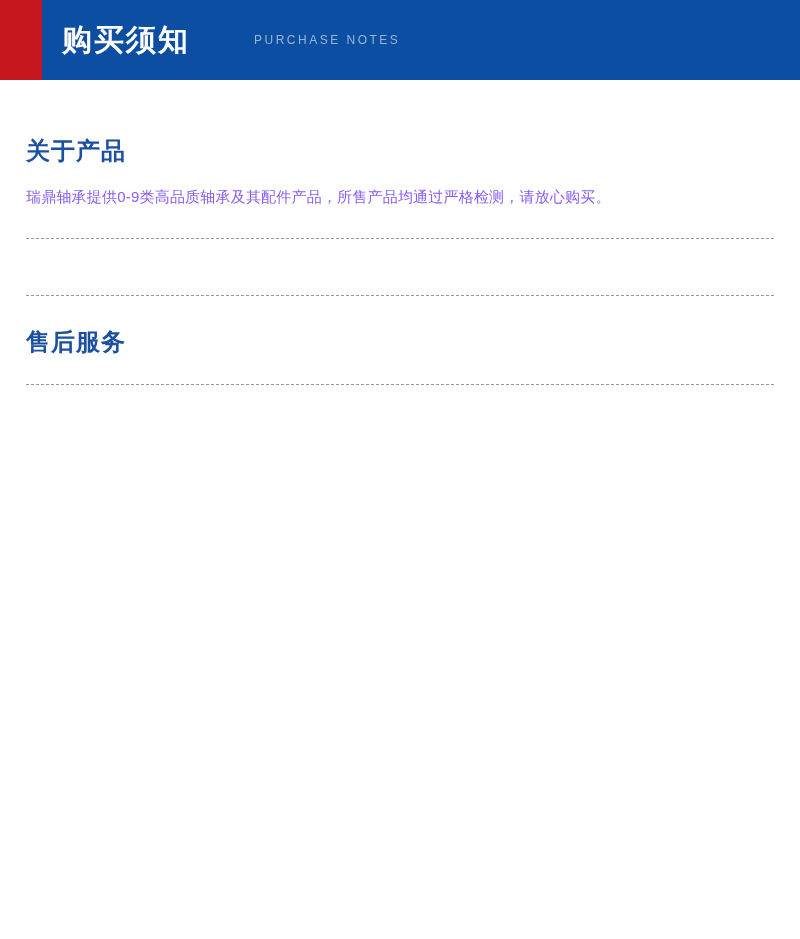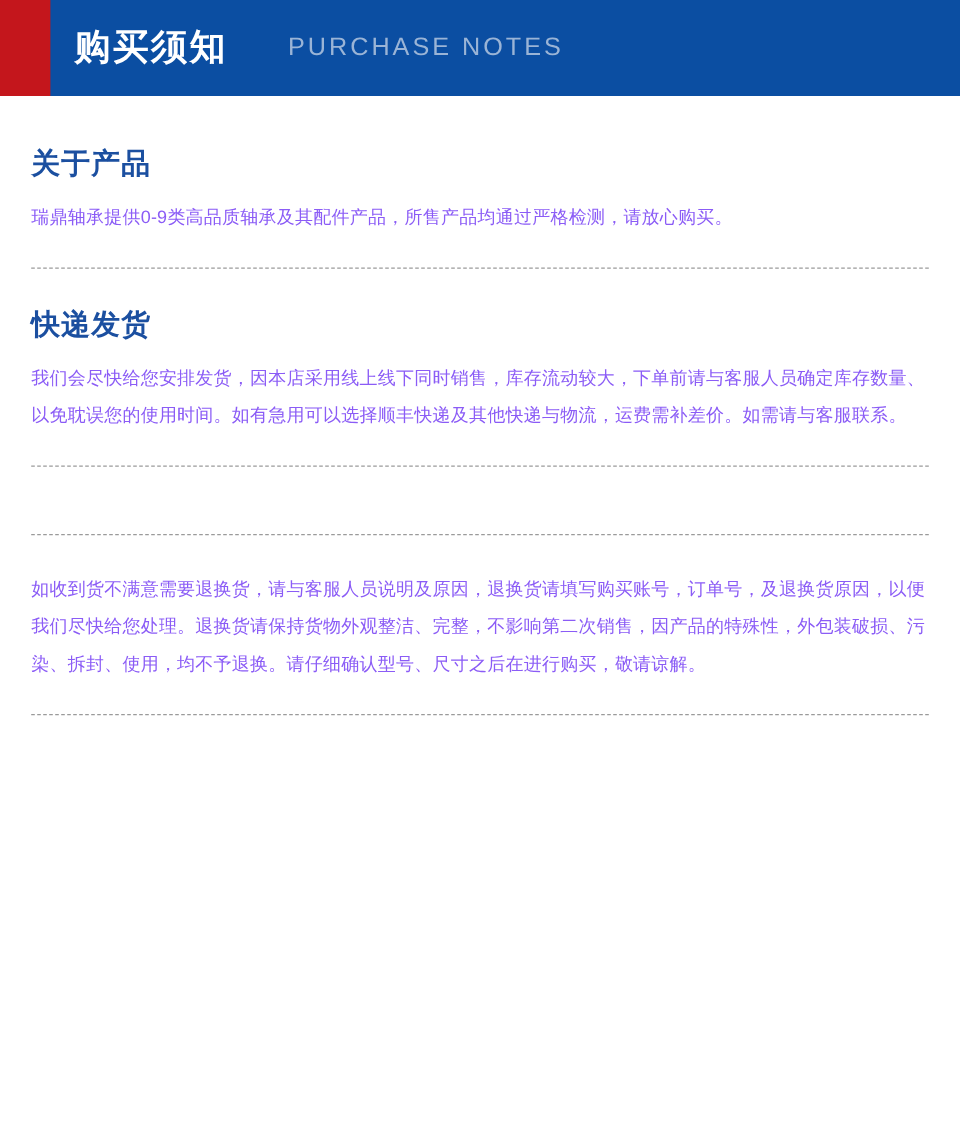--- a/index.html
+++ b/index.html
@@ -41,36 +41,36 @@
     position: relative;
     margin-left: 62px;
     color: #ffffff;
     font-size: 30px;
     font-weight: bold;
     letter-spacing: 2px;
     line-height: 80px;
   }
   .banner-sub {
     position: relative;
-    margin-left: 50px;
+    margin-left: 64px;
     color: #9ab4d6;
-    font-size: 21px;
+    font-size: 12px;
     letter-spacing: 2.5px;
     line-height: 80px;
   }
 
   
   .content {
     padding: 0 26px 0 26px;
   }
   .section {
     padding-top: 30px;
   }
   .section:first-child {
-    padding-top: 40px;
+    padding-top: 55px;
   }
   .section-title {
     color: #1b4fa0;
     font-size: 24px;
     font-weight: bold;
     letter-spacing: 1px;
     margin: 0 0 14px 0;
   }
   .section-body {
     color: #8b5cf6;
@@ -99,29 +99,24 @@
   </div>
 
   <div class="content">
 
     <div class="section">
       <h2 class="section-title">关于产品</h2>
       <p class="section-body">瑞鼎轴承提供0-9类高品质轴承及其配件产品，所售产品均通过严格检测，请放心购买。</p>
       <div class="divider"></div>
     </div>
 
-    <div class="section">
-      <h2 class="section-title">快递发货</h2>
-      <p class="section-body">我们会尽快给您安排发货，因本店采用线上线下同时销售，库存流动较大，下单前请与客服人员确定库存数量、以免耽误您的使用时间。如有急用可以选择顺丰快递及其他快递与物流，运费需补差价。如需请与客服联系。</p>
-      <div class="divider"></div>
-    </div>
 
     <div class="section">
       <div class="divider"></div>
     </div>
 
     <div class="section">
-      <p class="section-body">如收到货不满意需要退换货，请与客服人员说明及原因，退换货请填写购买账号，订单号，及退换货原因，以便我们尽快给您处理。退换货请保持货物外观整洁、完整，不影响第二次销售，因产品的特殊性，外包装破损、污染、拆封、使用，均不予退换。请仔细确认型号、尺寸之后在进行购买，敬请谅解。</p>
+      <h2 class="section-title">售后服务</h2>
       <div class="divider"></div>
     </div>
 
   </div>
 </div>
 
 </body></html>

